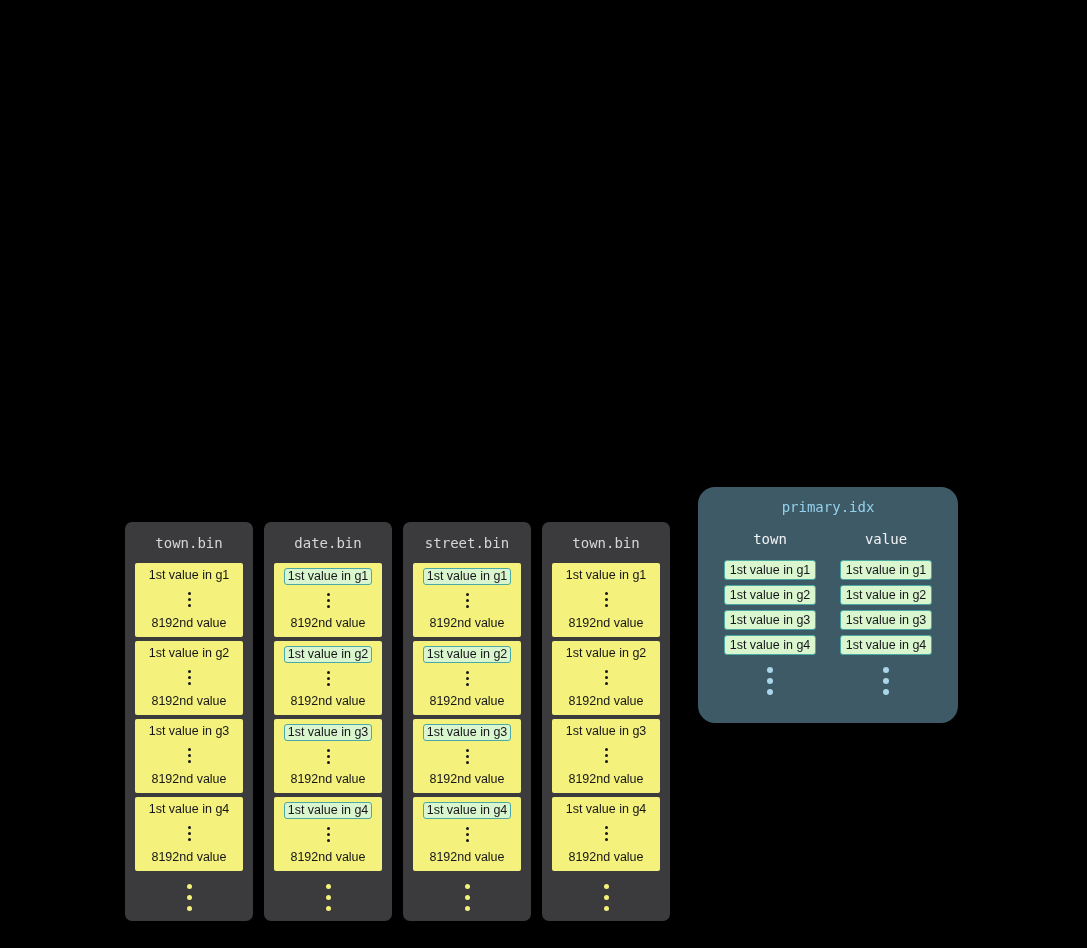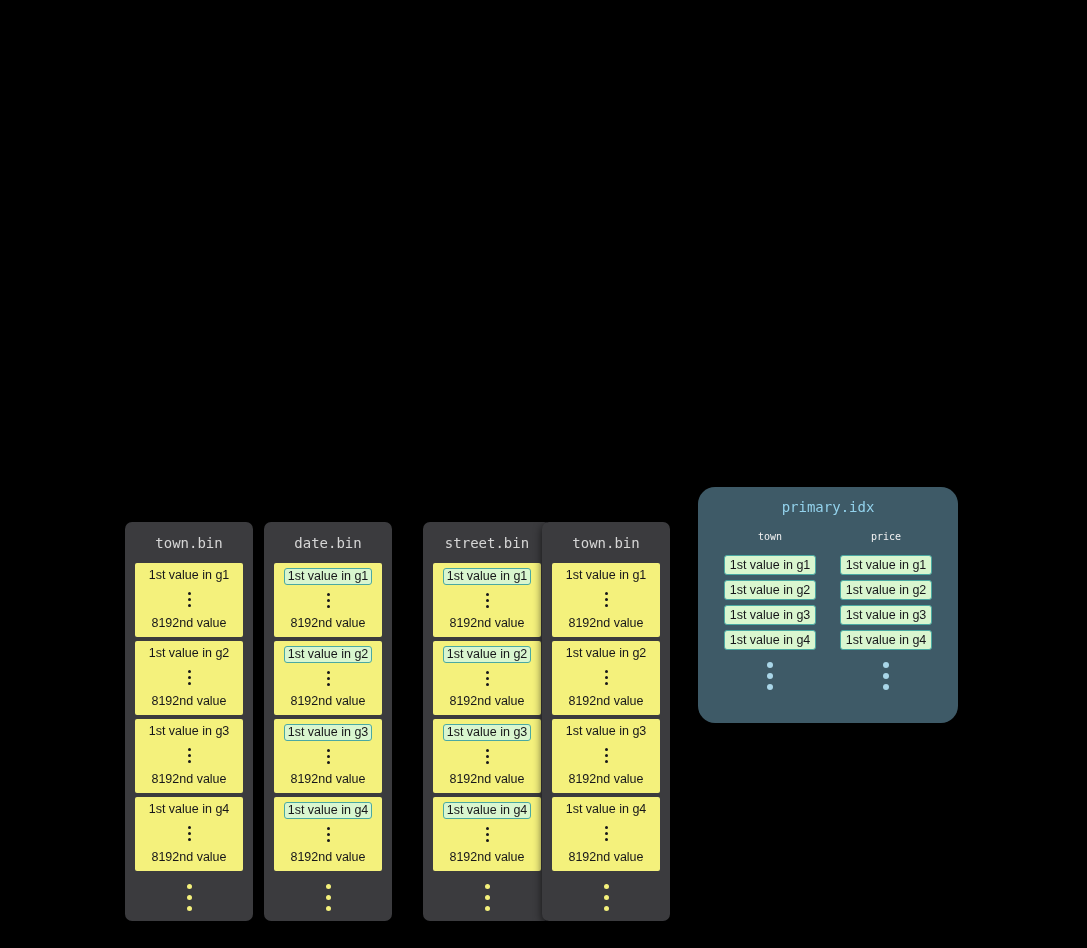--- a/index.html
+++ b/index.html
@@ -10,21 +10,21 @@
   
   .bins-row{position:absolute;left:0;top:0;width:100%;height:100%;}
   .bin{
     position:absolute;top:522px;width:128px;height:399px;
     background:var(--bin-bg,#3b3b3e);border-radius:7px;
     box-shadow:0 3px 8px rgba(0,0,0,.65);
     display:flex;flex-direction:column;align-items:center;box-sizing:border-box;
   }
   .bin:nth-child(1){left:125px}
   .bin:nth-child(2){left:264px}
-  .bin:nth-child(3){left:423px}
+  .bin:nth-child(3){left:403px}
   .bin:nth-child(4){left:542px}
   .bin-title{
     font-family:"DejaVu Sans Mono","Liberation Mono",monospace;
     color:var(--bin-title,#d6d6d6);font-size:14px;line-height:17px;
     margin:13px 0 11px;
   }
   .block{
     width:108px;height:74px;margin-bottom:4px;flex:none;
     background:var(--block-bg,#f4f17c);border-radius:2px;
     display:flex;flex-direction:column;align-items:center;justify-content:space-between;
@@ -51,21 +51,21 @@
   .idx-title{
     text-align:center;font-family:"DejaVu Sans Mono","Liberation Mono",monospace;
     color:var(--idx-title,#93d2ec);font-size:14px;margin-top:12px;
   }
   .idx-cols{
     display:flex;justify-content:space-between;padding:0 14px;margin-top:16px;
   }
   .idx-col{width:122px;display:flex;flex-direction:column;align-items:center;}
   .idx-header{
     font-family:"DejaVu Sans Mono","Liberation Mono",monospace;
-    color:var(--idx-header,#f2f2f2);font-size:10px;margin-bottom:13px;
+    color:var(--idx-header,#f2f2f2);font-size:14px;margin-bottom:13px;
   }
   .idx-entry{
     background:var(--hl-bg,#d9f6cf);border:1px solid var(--hl-border,#4aa9a2);
     border-radius:3px;font-size:12.5px;line-height:16px;
     color:var(--block-text,#16161a);padding:1px 5px;margin-bottom:5px;white-space:nowrap;
   }
   .idx-dots{display:flex;flex-direction:column;gap:5px;align-items:center;margin-top:7px;}
   .idx-dots .dot{width:6px;height:6px;border-radius:50%;background:var(--idx-dot,#a9d6e8);}
 </style>
 </head>
@@ -261,21 +261,21 @@
           <div class="idx-entry">1st value in g2</div>
           <div class="idx-entry">1st value in g3</div>
           <div class="idx-entry">1st value in g4</div>
           <div class="idx-dots">
             <span class="dot"></span>
             <span class="dot"></span>
             <span class="dot"></span>
           </div>
         </div>
         <div class="idx-col">
-          <div class="idx-header">price</div>
+          <div class="idx-header">value</div>
           <div class="idx-entry">1st value in g1</div>
           <div class="idx-entry">1st value in g2</div>
           <div class="idx-entry">1st value in g3</div>
           <div class="idx-entry">1st value in g4</div>
           <div class="idx-dots">
             <span class="dot"></span>
             <span class="dot"></span>
             <span class="dot"></span>
           </div>
         </div>

